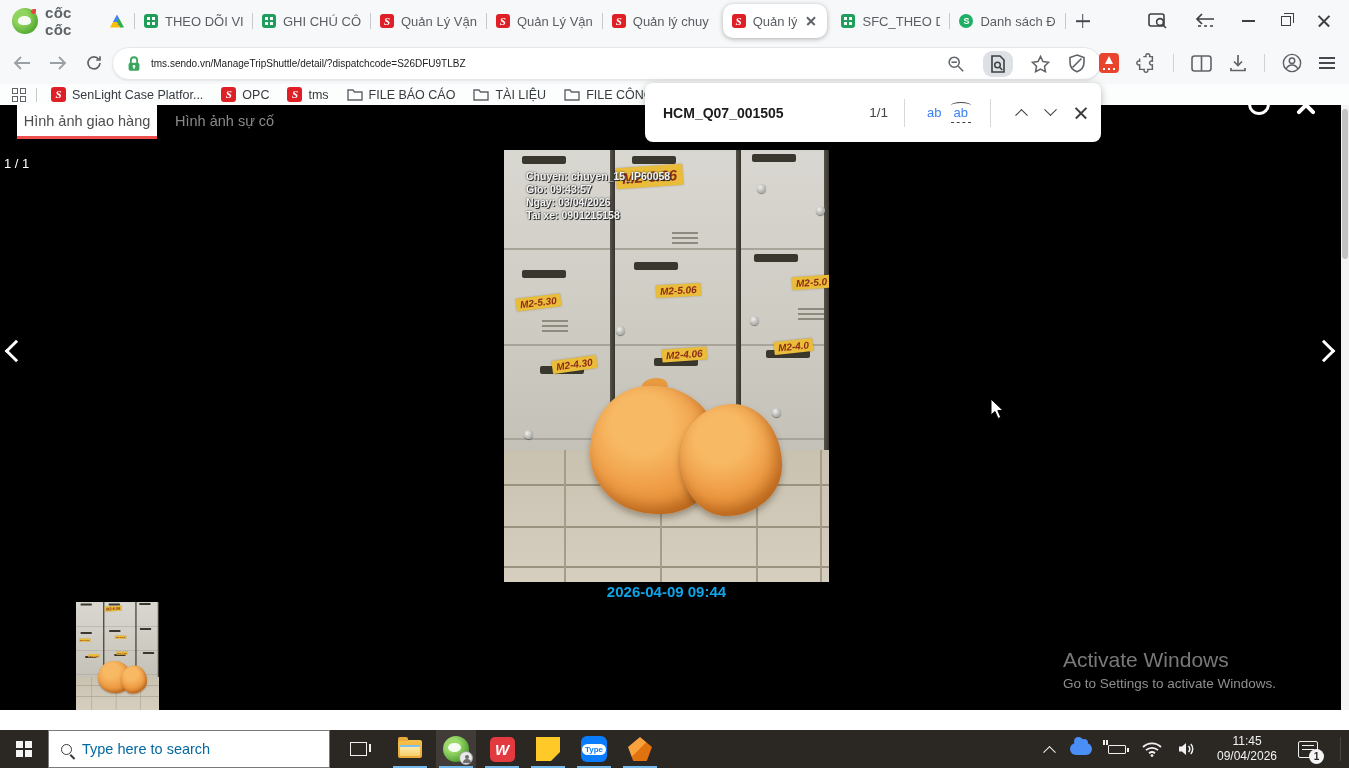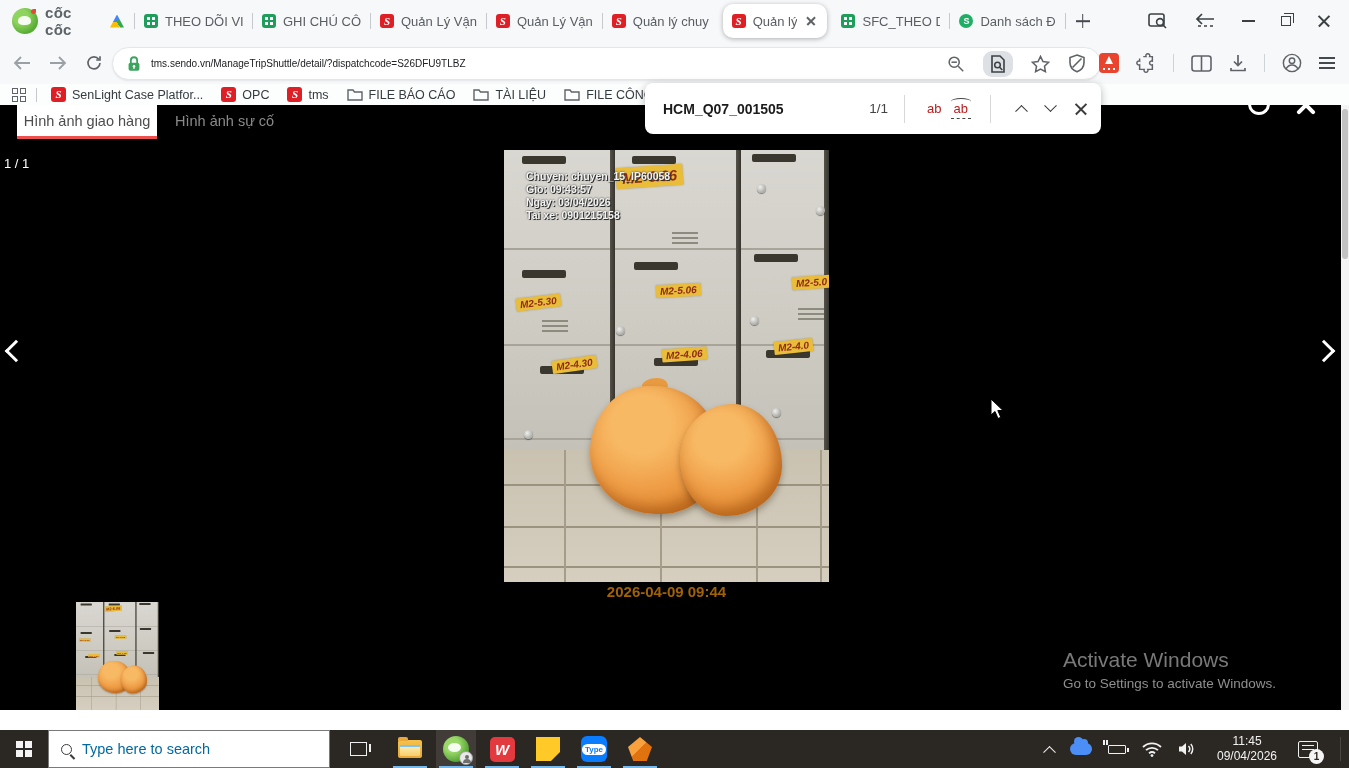--- a/index.html
+++ b/index.html
@@ -65,26 +65,26 @@
   
   .bmbar { position:absolute; top:84px; left:0; width:1349px; height:21px; background:#fcfdfd; display:flex; align-items:center; font-size:12.5px; color:#363b40; }
   .bm { display:flex; align-items:center; gap:6px; margin-right:18px; flex:0 0 auto; }
   .gridicon { display:grid; grid-template-columns:6px 6px; grid-gap:2px; margin:0 10px 0 12px; }
   .gridicon i { width:6px; height:6px; border:1.5px solid #5f6368; }
   .bmsep { width:1px; height:14px; background:#c6c9cd; margin-right:14px; }
   .bm .favicon { width:15px; height:15px; }
   .bm .fav-sendo { font-size:11px; line-height:15px; }
 
   
-  .findbar { position:absolute; left:645px; top:83px; width:456px; height:51px; background:#fff; border-radius:8px;
+  .findbar { position:absolute; left:645px; top:83px; width:456px; height:59px; background:#fff; border-radius:8px;
      box-shadow:0 2px 8px rgba(0,0,0,.28); display:flex; align-items:center; z-index:60; padding:0 12px 0 18px; }
   .findquery { font-size:14px; font-weight:bold; color:#1b1b1b; flex:0 0 auto; }
   .findcount { font-size:13.5px; color:#444; margin-left:auto; }
   .fdiv { width:1px; height:28px; background:#d8d8d8; margin:0 16px; }
-  .ftoggle { font-size:13px; color:#b91c1c; padding:0 6px; position:relative; }
+  .ftoggle { font-size:13px; color:#3b82f6; padding:0 6px; position:relative; }
   .ftoggle.ww::before { content:""; position:absolute; left:3px; right:3px; top:-3px; height:6px; border-top:1.6px solid #444; border-radius:50% 50% 0 0; }
   .ftoggle.ww::after { content:""; position:absolute; left:3px; right:3px; bottom:-3px; border-bottom:1.6px dashed #444; }
   .fchev { width:9px; height:9px; border-right:1.7px solid #3c3c3c; border-bottom:1.7px solid #3c3c3c; margin:0 10px; }
   .fchev.up { transform:rotate(225deg) translate(-2px,-2px); }
   .fchev.down { transform:rotate(45deg) translate(-2px,-2px); }
   .fclose { position:relative; width:16px; height:16px; margin-left:8px; }
   .fclose::before,.fclose::after { content:""; position:absolute; left:50%; top:50%; width:15px; height:1.6px; background:#3c3c3c; }
   .fclose::before { transform:translate(-50%,-50%) rotate(45deg); }
   .fclose::after { transform:translate(-50%,-50%) rotate(-45deg); }
 
@@ -96,21 +96,21 @@
   .ptab-inactive { position:absolute; left:175px; top:0; height:31px; display:flex; align-items:center; font-size:14.5px; color:#8a8a8a; }
   .counter { position:absolute; left:4px; top:51px; color:#fff; font-size:13px; }
   .viewer-rotate { position:absolute; left:1248px; top:-12px; width:22px; height:22px; border:3px solid #fff; border-top-color:transparent; border-radius:50%; }
   .viewer-close { position:absolute; left:1294px; top:-12px; width:24px; height:24px; }
   .viewer-close::before,.viewer-close::after { content:""; position:absolute; left:50%; top:50%; width:24px; height:4px; border-radius:2px; background:#fff; }
   .viewer-close::before { transform:translate(-50%,-50%) rotate(45deg); }
   .viewer-close::after { transform:translate(-50%,-50%) rotate(-45deg); }
   .navchev { position:absolute; width:16px; height:16px; top:238px; }
   .navchev.left { left:8px; border-left:3.5px solid #fff; border-bottom:3.5px solid #fff; transform:rotate(45deg); }
   .navchev.right { left:1316px; border-right:3.5px solid #fff; border-bottom:3.5px solid #fff; transform:rotate(-45deg); }
-  .caption { position:absolute; left:504px; top:478px; width:325px; text-align:center; color:#a16207; font-size:15px; font-weight:bold; }
+  .caption { position:absolute; left:504px; top:478px; width:325px; text-align:center; color:#0ea5e9; font-size:15px; font-weight:bold; }
 
   
   .photo { position:absolute; left:504px; top:45px; width:325px; height:432px; overflow:hidden; background:#cfccc4; }
   .scene { position:relative; width:325px; height:432px; overflow:hidden; }
   .lockers { position:absolute; left:0; top:0; width:325px; height:300px;
      background:linear-gradient(to bottom, #d9d7d1 0%, #cfccc4 55%, #c4c1b8 100%); }
   .seam { position:absolute; top:0; width:5px; height:300px; background:linear-gradient(to right,#55524a,#36342c); }
   .hline { position:absolute; left:0; width:325px; height:2px; background:#a8a49a; }
   .slot { position:absolute; width:44px; height:8px; background:#3a372f; border-radius:2px; }
   .vent { position:absolute; width:26px; height:13px;

